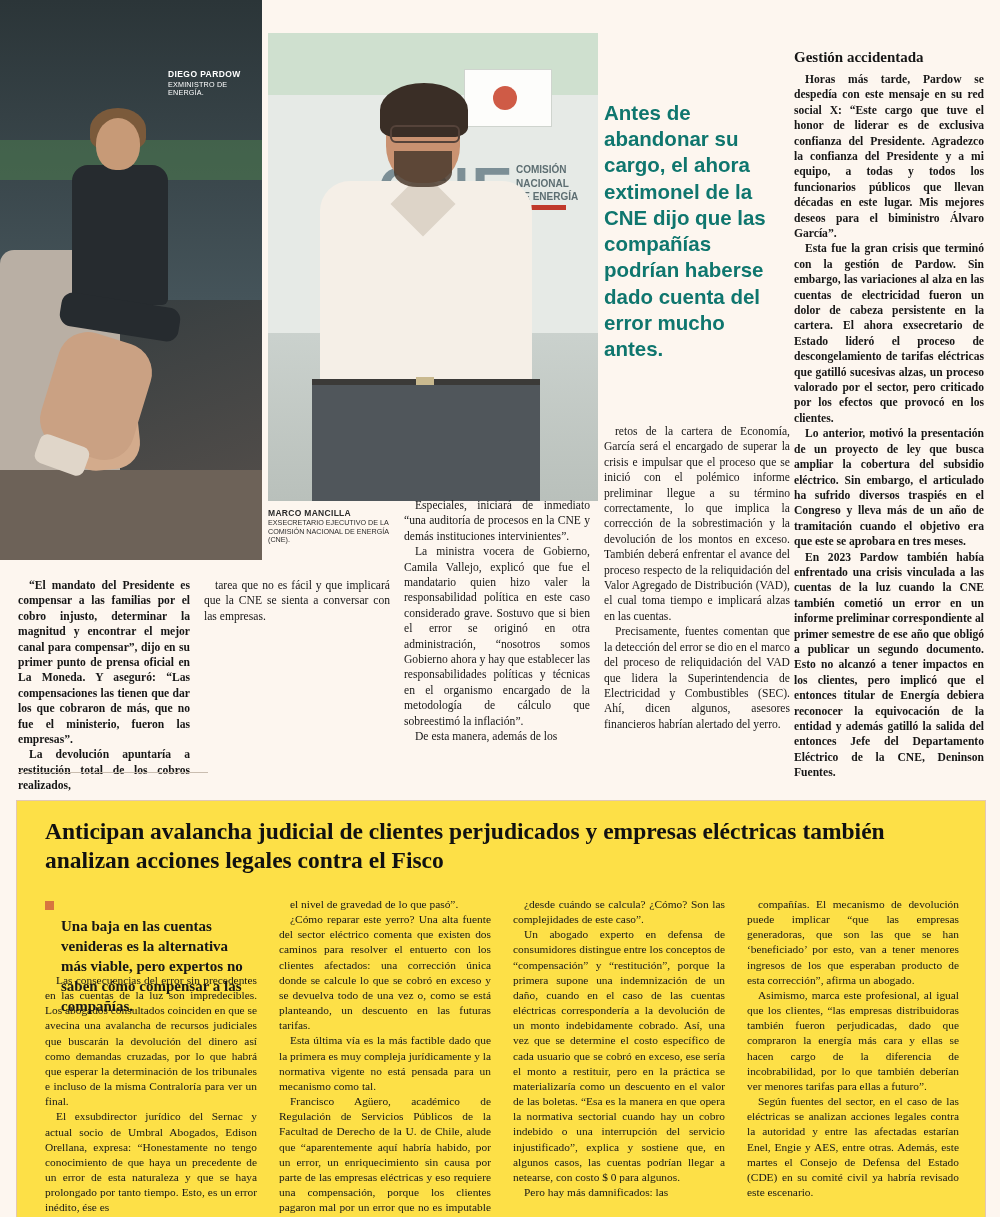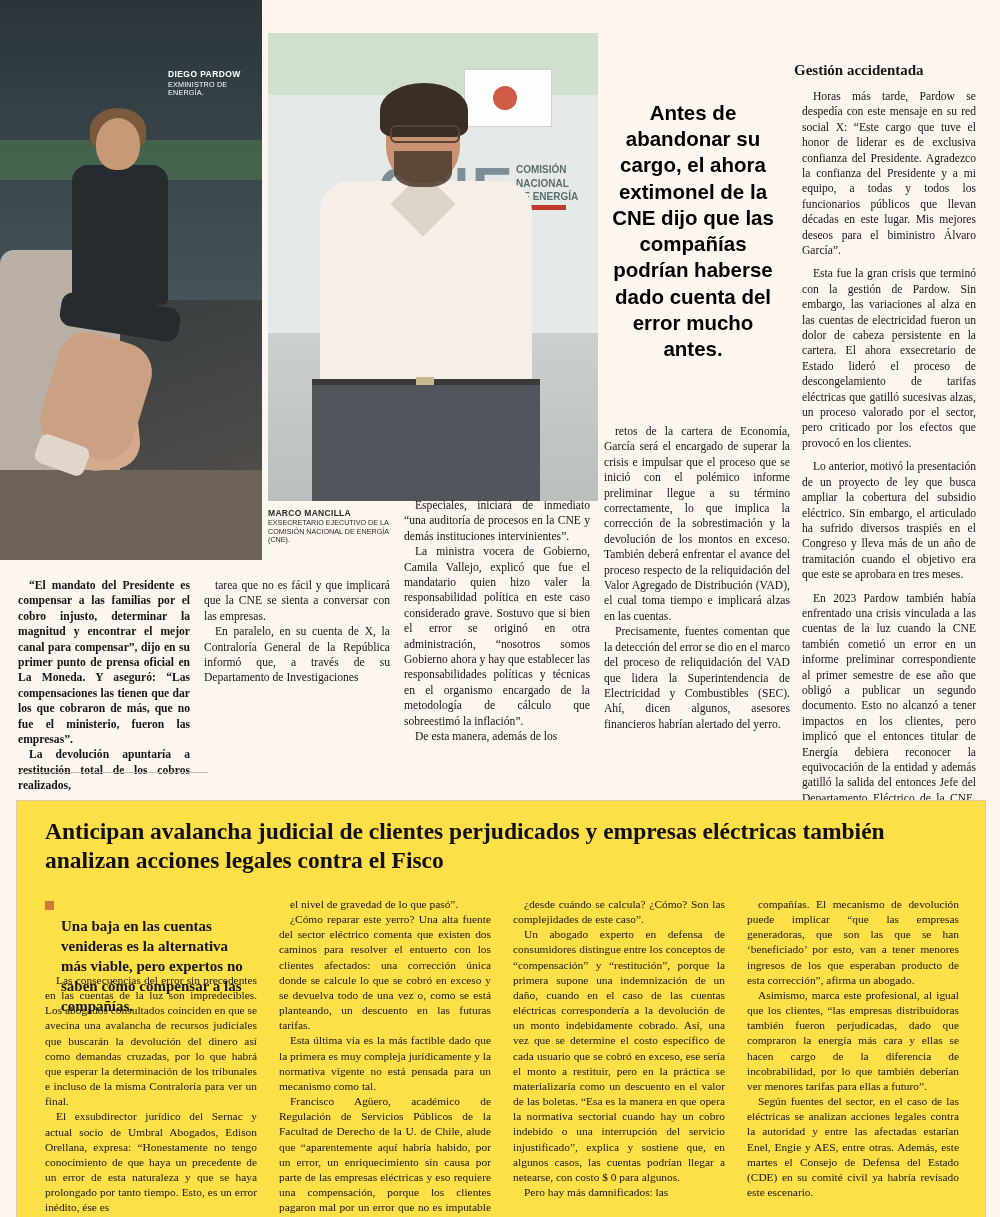--- a/index.html
+++ b/index.html
@@ -191,22 +191,22 @@
 
   
   .pullquote {
     position: absolute;
     left: 604px; top: 100px;
     width: 178px;
     font-family: "Liberation Sans", sans-serif;
     font-weight: bold;
     font-size: 20.5px;
     line-height: 1.28;
-    color: #000000;
-    text-align: center;
+    color: #0f766e;
+    text-align: left;
   }
 
   
   .col {
     position: absolute;
     font-family: "Liberation Serif", serif;
     font-size: 11.6px;
     line-height: 1.33;
     color: #161616;
     text-align: justify;
@@ -224,24 +224,24 @@
     font-family: "Liberation Serif", serif;
     font-size: 11.6px;
     line-height: 1.33;
     color: #161616;
     text-align: justify;
   }
   .right-col h2 {
     font-family: "Liberation Serif", serif;
     font-size: 15px;
     font-weight: bold;
-    margin: 13px 0 4px 0;
+    margin: 0 0 4px 0;
     text-align: left;
   }
-  .right-col p { margin: 8px; text-indent: 11px; }
+  .right-col p { margin: 0; text-indent: 11px; font-weight: bold; }
 
   .divider-top {
     position: absolute;
     left: 18px; top: 772px; width: 190px; height: 1px;
     background: #c9bdb0;
   }
 
   
   .bottom-section {
     position: absolute;
@@ -351,21 +351,20 @@
     </div>
 
     <div class="pullquote">Antes de abandonar su cargo, el ahora extimonel de la CNE dijo que las compañías podrían haberse dado cuenta del error mucho antes.</div>
 
     <div class="col topcol1">
       <p>“El mandato del Presidente es compensar a las familias por el cobro injusto, determinar la magnitud y encontrar el mejor canal para compensar”, dijo en su primer punto de prensa oficial en La Moneda. Y aseguró: “Las compensaciones las tienen que dar los que cobraron de más, que no fue el ministerio, fueron las empresas”.</p>
       <p>La devolución apuntaría a restitución total de los cobros realizados,</p>
     </div>
     <div class="col topcol2">
       <p>tarea que no es fácil y que implicará que la CNE se sienta a conversar con las empresas.</p>
-      <p>En paralelo, en su cuenta de X, la Contraloría General de la República informó que, a través de su Departamento de Investigaciones</p>
     </div>
     <div class="col topcol3">
       <p>Especiales, iniciará de inmediato “una auditoría de procesos en la CNE y demás instituciones intervinientes”.</p>
       <p>La ministra vocera de Gobierno, Camila Vallejo, explicó que fue el mandatario quien hizo valer la responsabilidad política en este caso considerado grave. Sostuvo que si bien el error se originó en otra administración, “nosotros somos Gobierno ahora y hay que establecer las responsabilidades políticas y técnicas en el organismo encargado de la metodología de cálculo que sobreestimó la inflación”.</p>
       <p>De esta manera, además de los</p>
     </div>
     <div class="col topcol4">
       <p>retos de la cartera de Economía, García será el encargado de superar la crisis e impulsar que el proceso que se inició con el polémico informe preliminar llegue a su término correctamente, lo que implica la corrección de la sobrestimación y la devolución de los montos en exceso. También deberá enfrentar el avance del proceso respecto de la reliquidación del Valor Agregado de Distribución (VAD), el cual toma tiempo e implicará alzas en las cuentas.</p>
       <p>Precisamente, fuentes comentan que la detección del error se dio en el marco del proceso de reliquidación del VAD que lidera la Superintendencia de Electricidad y Combustibles (SEC). Ahí, dicen algunos, asesores financieros habrían alertado del yerro.</p>
     </div>

